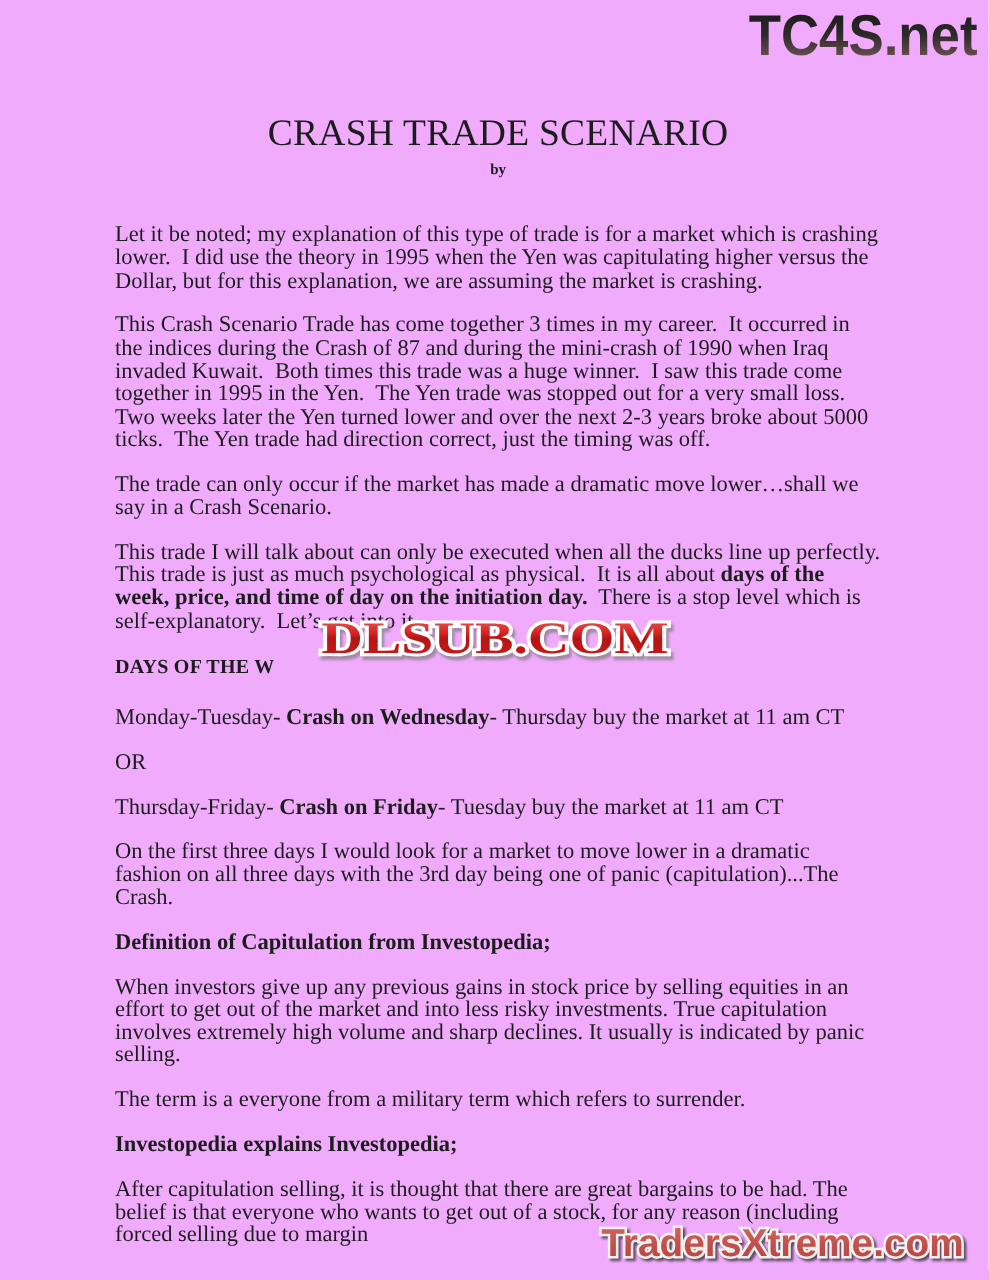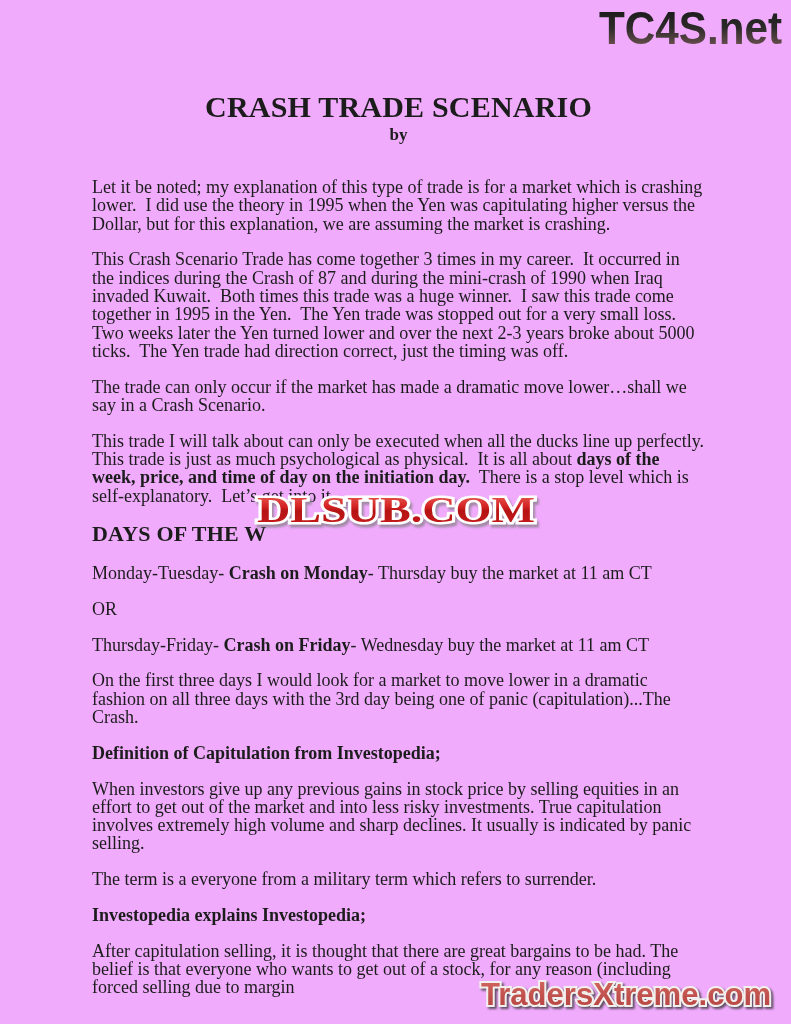--- a/index.html
+++ b/index.html
@@ -23,41 +23,41 @@
   
   .doc {
     position: absolute;
     left: 92px;
     top: 90px;
     width: 613px;
   }
   .doc-title {
     font-size: 30px;
     line-height: 34px;
-    font-weight: bold;
+    font-weight: normal;
     text-align: center;
     margin: 0;
     letter-spacing: 0.2px;
   }
   .byline, .author {
-    font-size: 17px;
+    font-size: 12px;
     line-height: 22px;
     font-weight: bold;
     text-align: center;
     margin: 0;
   }
   .body-blocks { margin-top: 32px; }
   .body-blocks p {
     font-size: 18px;
     line-height: 18.3px;
     margin: 0 0 17.5px 0;
     white-space: pre-wrap;
   }
   .body-blocks h2 {
-    font-size: 22px;
+    font-size: 16px;
     line-height: 24px;
     font-weight: bold;
     margin: 0 0 17.5px 0;
     white-space: pre-wrap;
     letter-spacing: 0.2px;
   }
   
   .watermark {
     position: absolute;
     left: 247px;
@@ -93,23 +93,23 @@
 
   <div class="doc">
     <h1 class="doc-title">CRASH TRADE SCENARIO</h1>
     <div class="byline">by</div>
     <div class="body-blocks">
         <p><span>Let it be noted; my explanation of this type of trade is for a market which is crashing lower.  I did use the theory in 1995 when the Yen was capitulating higher versus the Dollar, but for this explanation, we are assuming the market is crashing.</span></p>
         <p><span>This Crash Scenario Trade has come together 3 times in my career.  It occurred in the indices during the Crash of 87 and during the mini-crash of 1990 when Iraq invaded Kuwait.  Both times this trade was a huge winner.  I saw this trade come together in 1995 in the Yen.  The Yen trade was stopped out for a very small loss.  Two weeks later the Yen turned lower and over the next 2-3 years broke about 5000 ticks.  The Yen trade had direction correct, just the timing was off.</span></p>
         <p><span>The trade can only occur if the market has made a dramatic move lower…shall we say in a Crash Scenario.</span></p>
         <p><span>This trade I will talk about can only be executed when all the ducks line up perfectly.  This trade is just as much psychological as physical.  It is all about </span><strong>days of the week, price, and time of day on the initiation day.</strong><span>  There is a stop level which is self-explanatory.  Let’s get into it.</span></p>
         <h2><span>DAYS OF THE W</span></h2>
-        <p><span>Monday-Tuesday- </span><strong>Crash on Monday</strong><span>- Thursday buy the market at 11 am CT</span></p>
+        <p><span>Monday-Tuesday- </span><strong>Crash on Wednesday</strong><span>- Thursday buy the market at 11 am CT</span></p>
         <p><span>OR</span></p>
-        <p><span>Thursday-Friday- </span><strong>Crash on Friday</strong><span>- Wednesday buy the market at 11 am CT</span></p>
+        <p><span>Thursday-Friday- </span><strong>Crash on Friday</strong><span>- Tuesday buy the market at 11 am CT</span></p>
         <p><span>On the first three days I would look for a market to move lower in a dramatic fashion on all three days with the 3rd day being one of panic (capitulation)...The Crash.</span></p>
         <p><strong>Definition of Capitulation from Investopedia;</strong></p>
         <p><span>When investors give up any previous gains in stock price by selling equities in an effort to get out of the market and into less risky investments. True capitulation involves extremely high volume and sharp declines. It usually is indicated by panic selling.</span></p>
         <p><span>The term is a everyone from a military term which refers to surrender.</span></p>
         <p><strong>Investopedia explains Investopedia;</strong></p>
         <p><span>After capitulation selling, it is thought that there are great bargains to be had. The belief is that everyone who wants to get out of a stock, for any reason (including forced selling due to margin</span></p>
       </div>
   </div>
 
   <svg class="watermark" viewBox="0 0 298 46" xmlns="http://www.w3.org/2000/svg">

